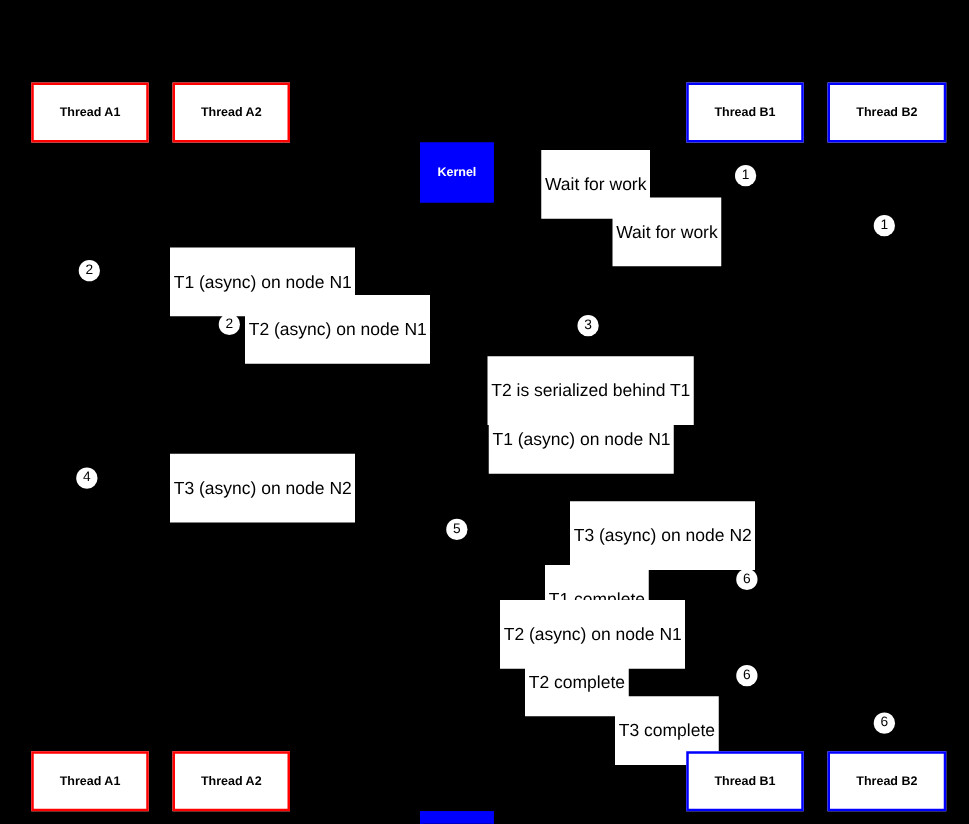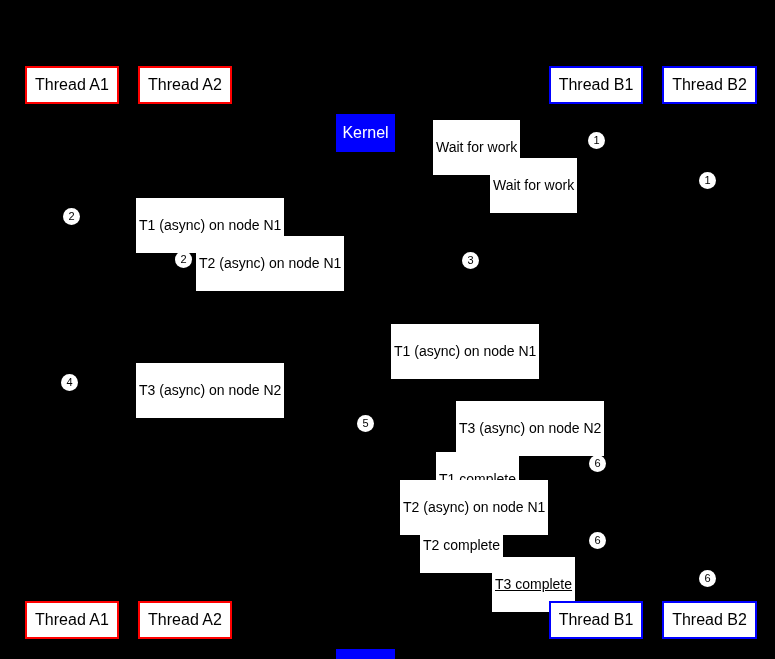--- a/index.html
+++ b/index.html
@@ -20,25 +20,25 @@
     overflow:hidden;
   }
   .diagram{position:absolute;inset:0;}
   .title{
     position:absolute;left:33px;top:31px;
     background:var(--label-bg);color:var(--label-text);
     font-size:14px;line-height:18px;padding:1px 3px;
     white-space:nowrap;
   }
   .participant{
-    position:absolute;height:38px;box-sizing:border-box;
+    position:absolute;height:48px;box-sizing:border-box;
     background:#ffffff;color:#000000;
     border:2px solid var(--thread-a-border);
     display:flex;align-items:center;justify-content:center;
-    font-size:16px;white-space:nowrap;
+    font-size:10px;white-space:nowrap;font-weight:bold;
   }
   .participant.p-blue{border-color:var(--thread-b-border);}
   .participant.p-kernel{
     background:var(--kernel-bg);
     border-color:var(--kernel-bg);
     color:var(--kernel-text);
     margin-top:48px;
   }
   .msg{
     position:absolute;
@@ -61,27 +61,28 @@
   <div class="participant" style="left:25px;top:66px;width:94px;">Thread A1</div>
   <div class="participant" style="left:138px;top:66px;width:94px;">Thread A2</div>
   <div class="participant p-kernel" style="left:336px;top:66px;width:59px;">Kernel</div>
   <div class="participant p-blue" style="left:549px;top:66px;width:94px;">Thread B1</div>
   <div class="participant p-blue" style="left:662px;top:66px;width:95px;">Thread B2</div>
 
   <div class="msg" style="left:433px;top:120px;">Wait for work</div>
   <div class="msg" style="left:490px;top:158px;">Wait for work</div>
   <div class="msg" style="left:136px;top:198px;">T1 (async) on node N1</div>
   <div class="msg" style="left:196px;top:236px;">T2 (async) on node N1</div>
+  <div class="msg" style="left:390px;top:285px;">T2 is serialized behind T1</div>
   <div class="msg" style="left:391px;top:324px;">T1 (async) on node N1</div>
   <div class="msg" style="left:136px;top:363px;">T3 (async) on node N2</div>
   <div class="msg" style="left:456px;top:401px;">T3 (async) on node N2</div>
   <div class="msg" style="left:436px;top:452px;">T1 complete</div>
   <div class="msg" style="left:400px;top:480px;">T2 (async) on node N1</div>
   <div class="msg" style="left:420px;top:518px;">T2 complete</div>
-  <div class="msg" style="left:492px;top:557px;text-decoration:underline;">T3 complete</div>
+  <div class="msg" style="left:492px;top:557px;">T3 complete</div>
 
   <div class="badge" style="left:588px;top:132px;">1</div>
   <div class="badge" style="left:699px;top:172px;">1</div>
   <div class="badge" style="left:63px;top:208px;">2</div>
   <div class="badge" style="left:175px;top:251px;">2</div>
   <div class="badge" style="left:462px;top:252px;">3</div>
   <div class="badge" style="left:61px;top:374px;">4</div>
   <div class="badge" style="left:357px;top:415px;">5</div>
   <div class="badge" style="left:589px;top:455px;">6</div>
   <div class="badge" style="left:589px;top:532px;">6</div>

